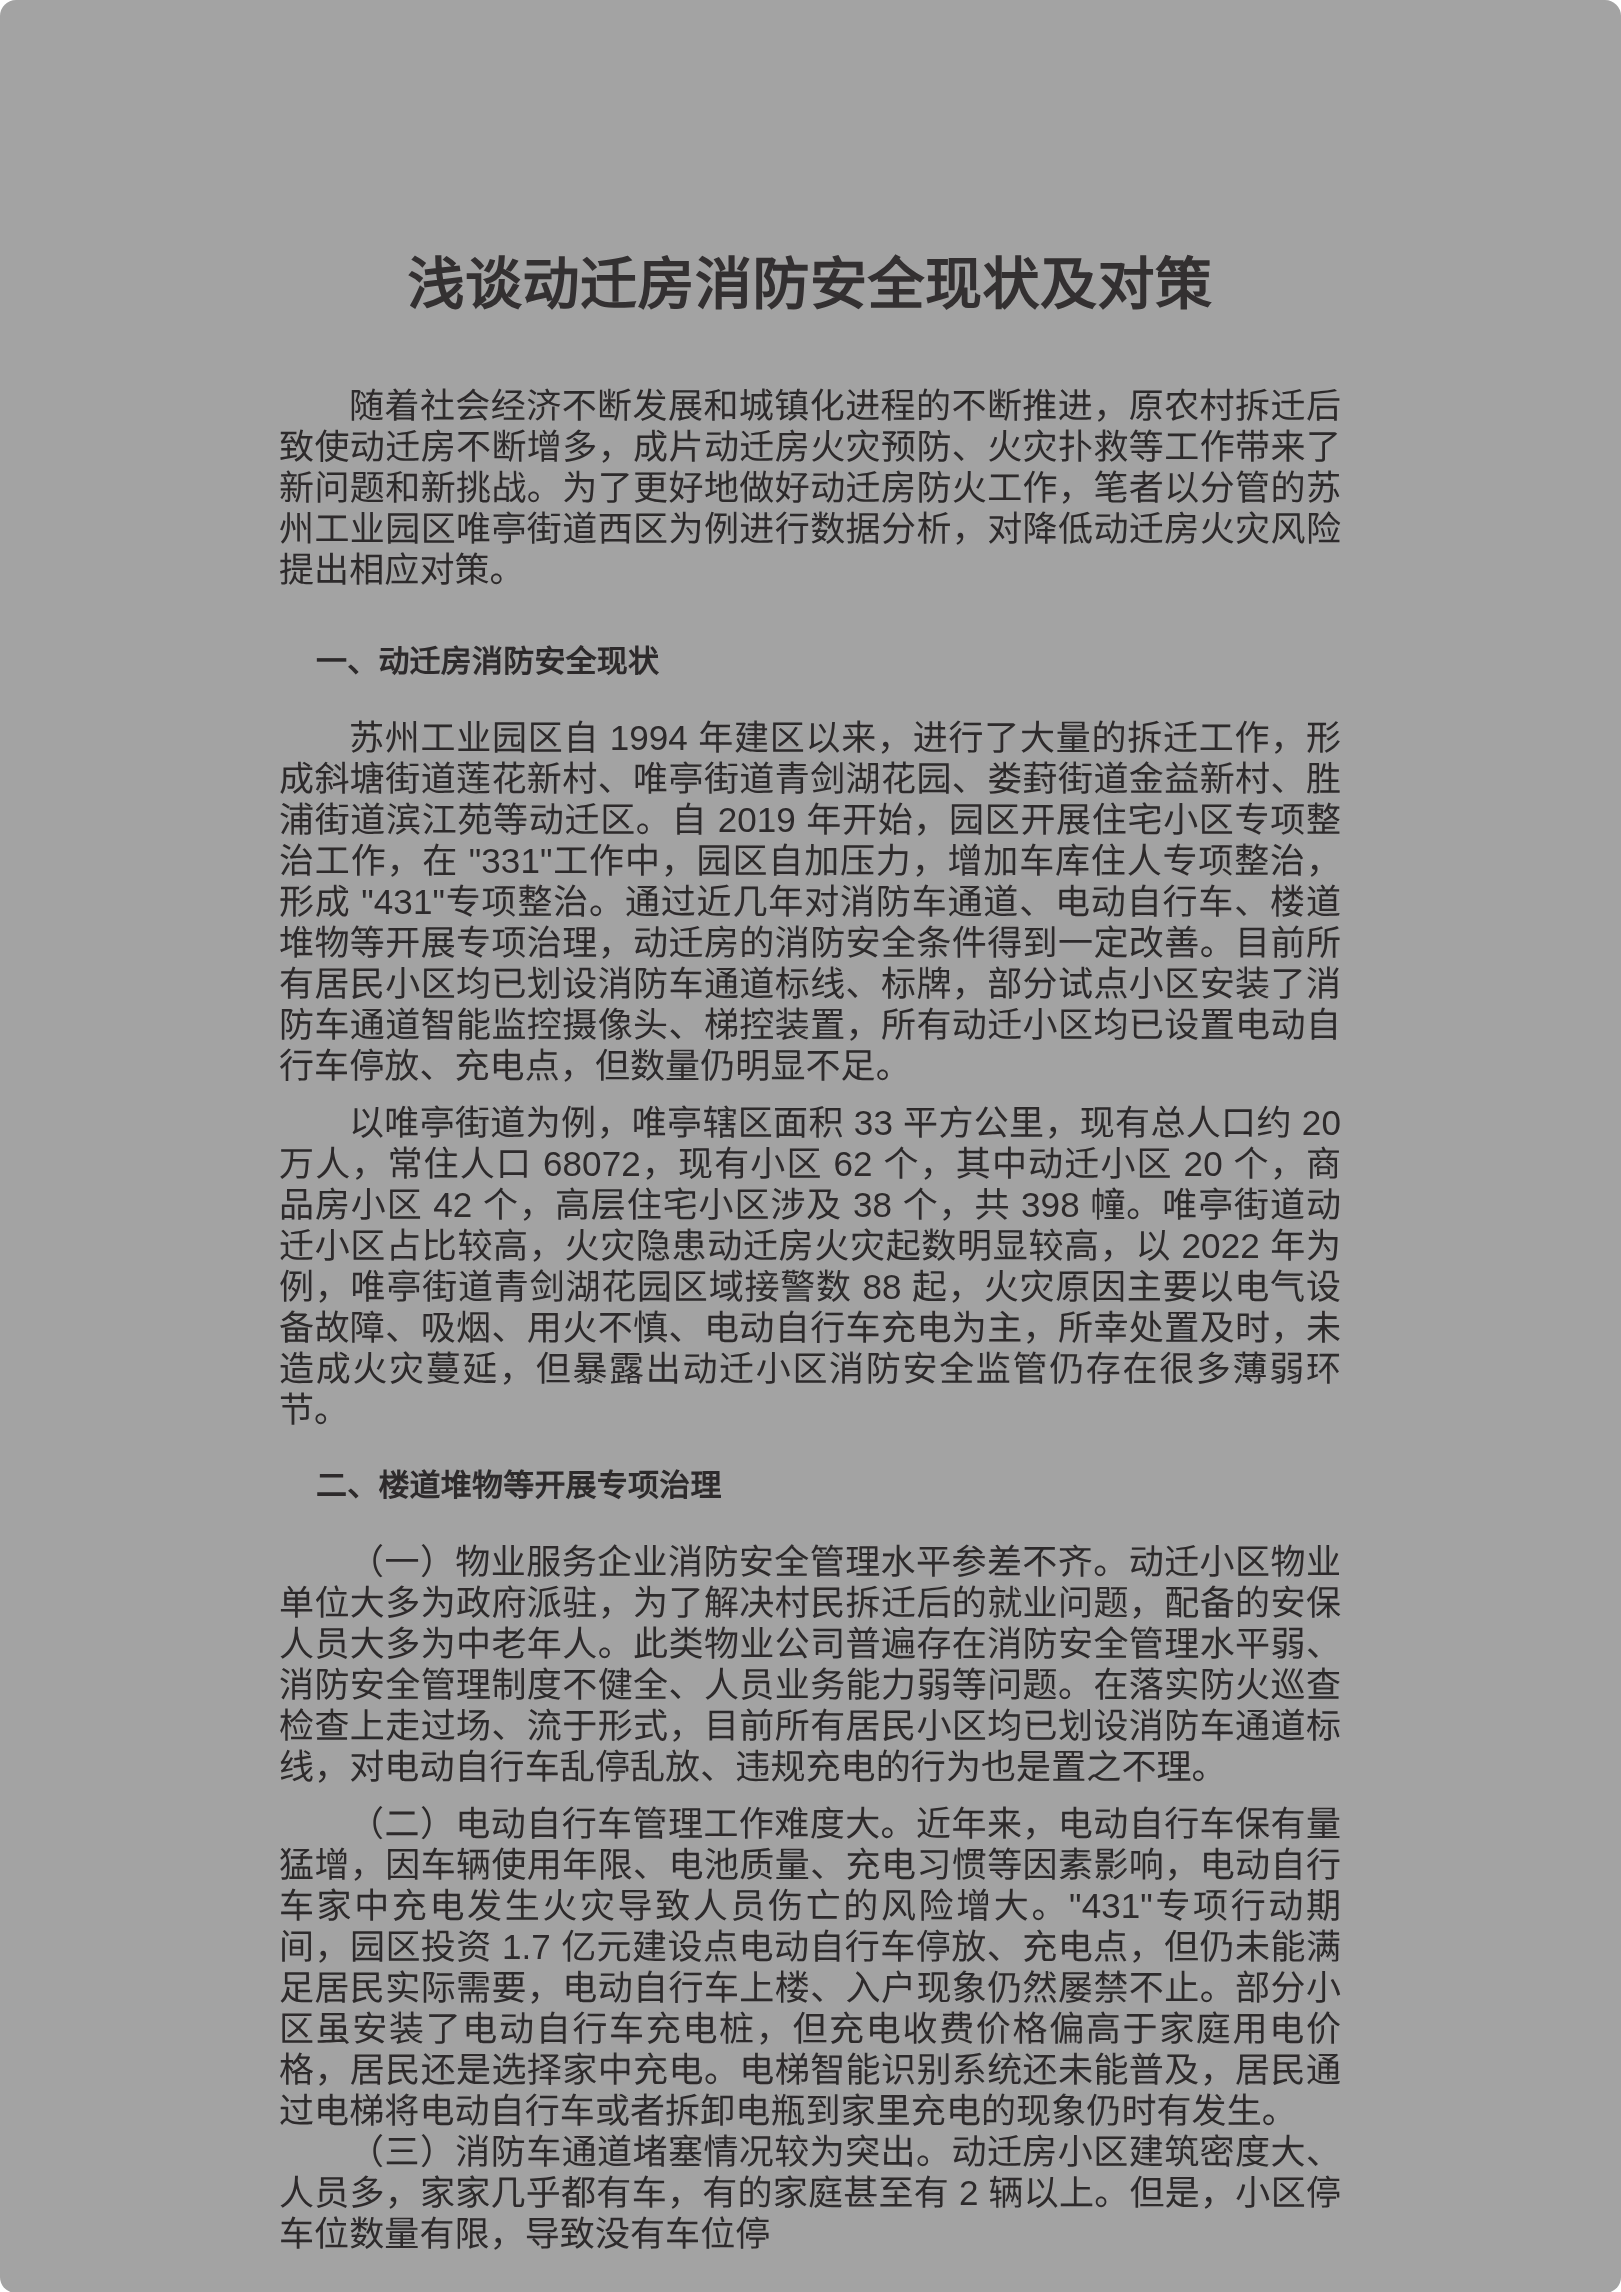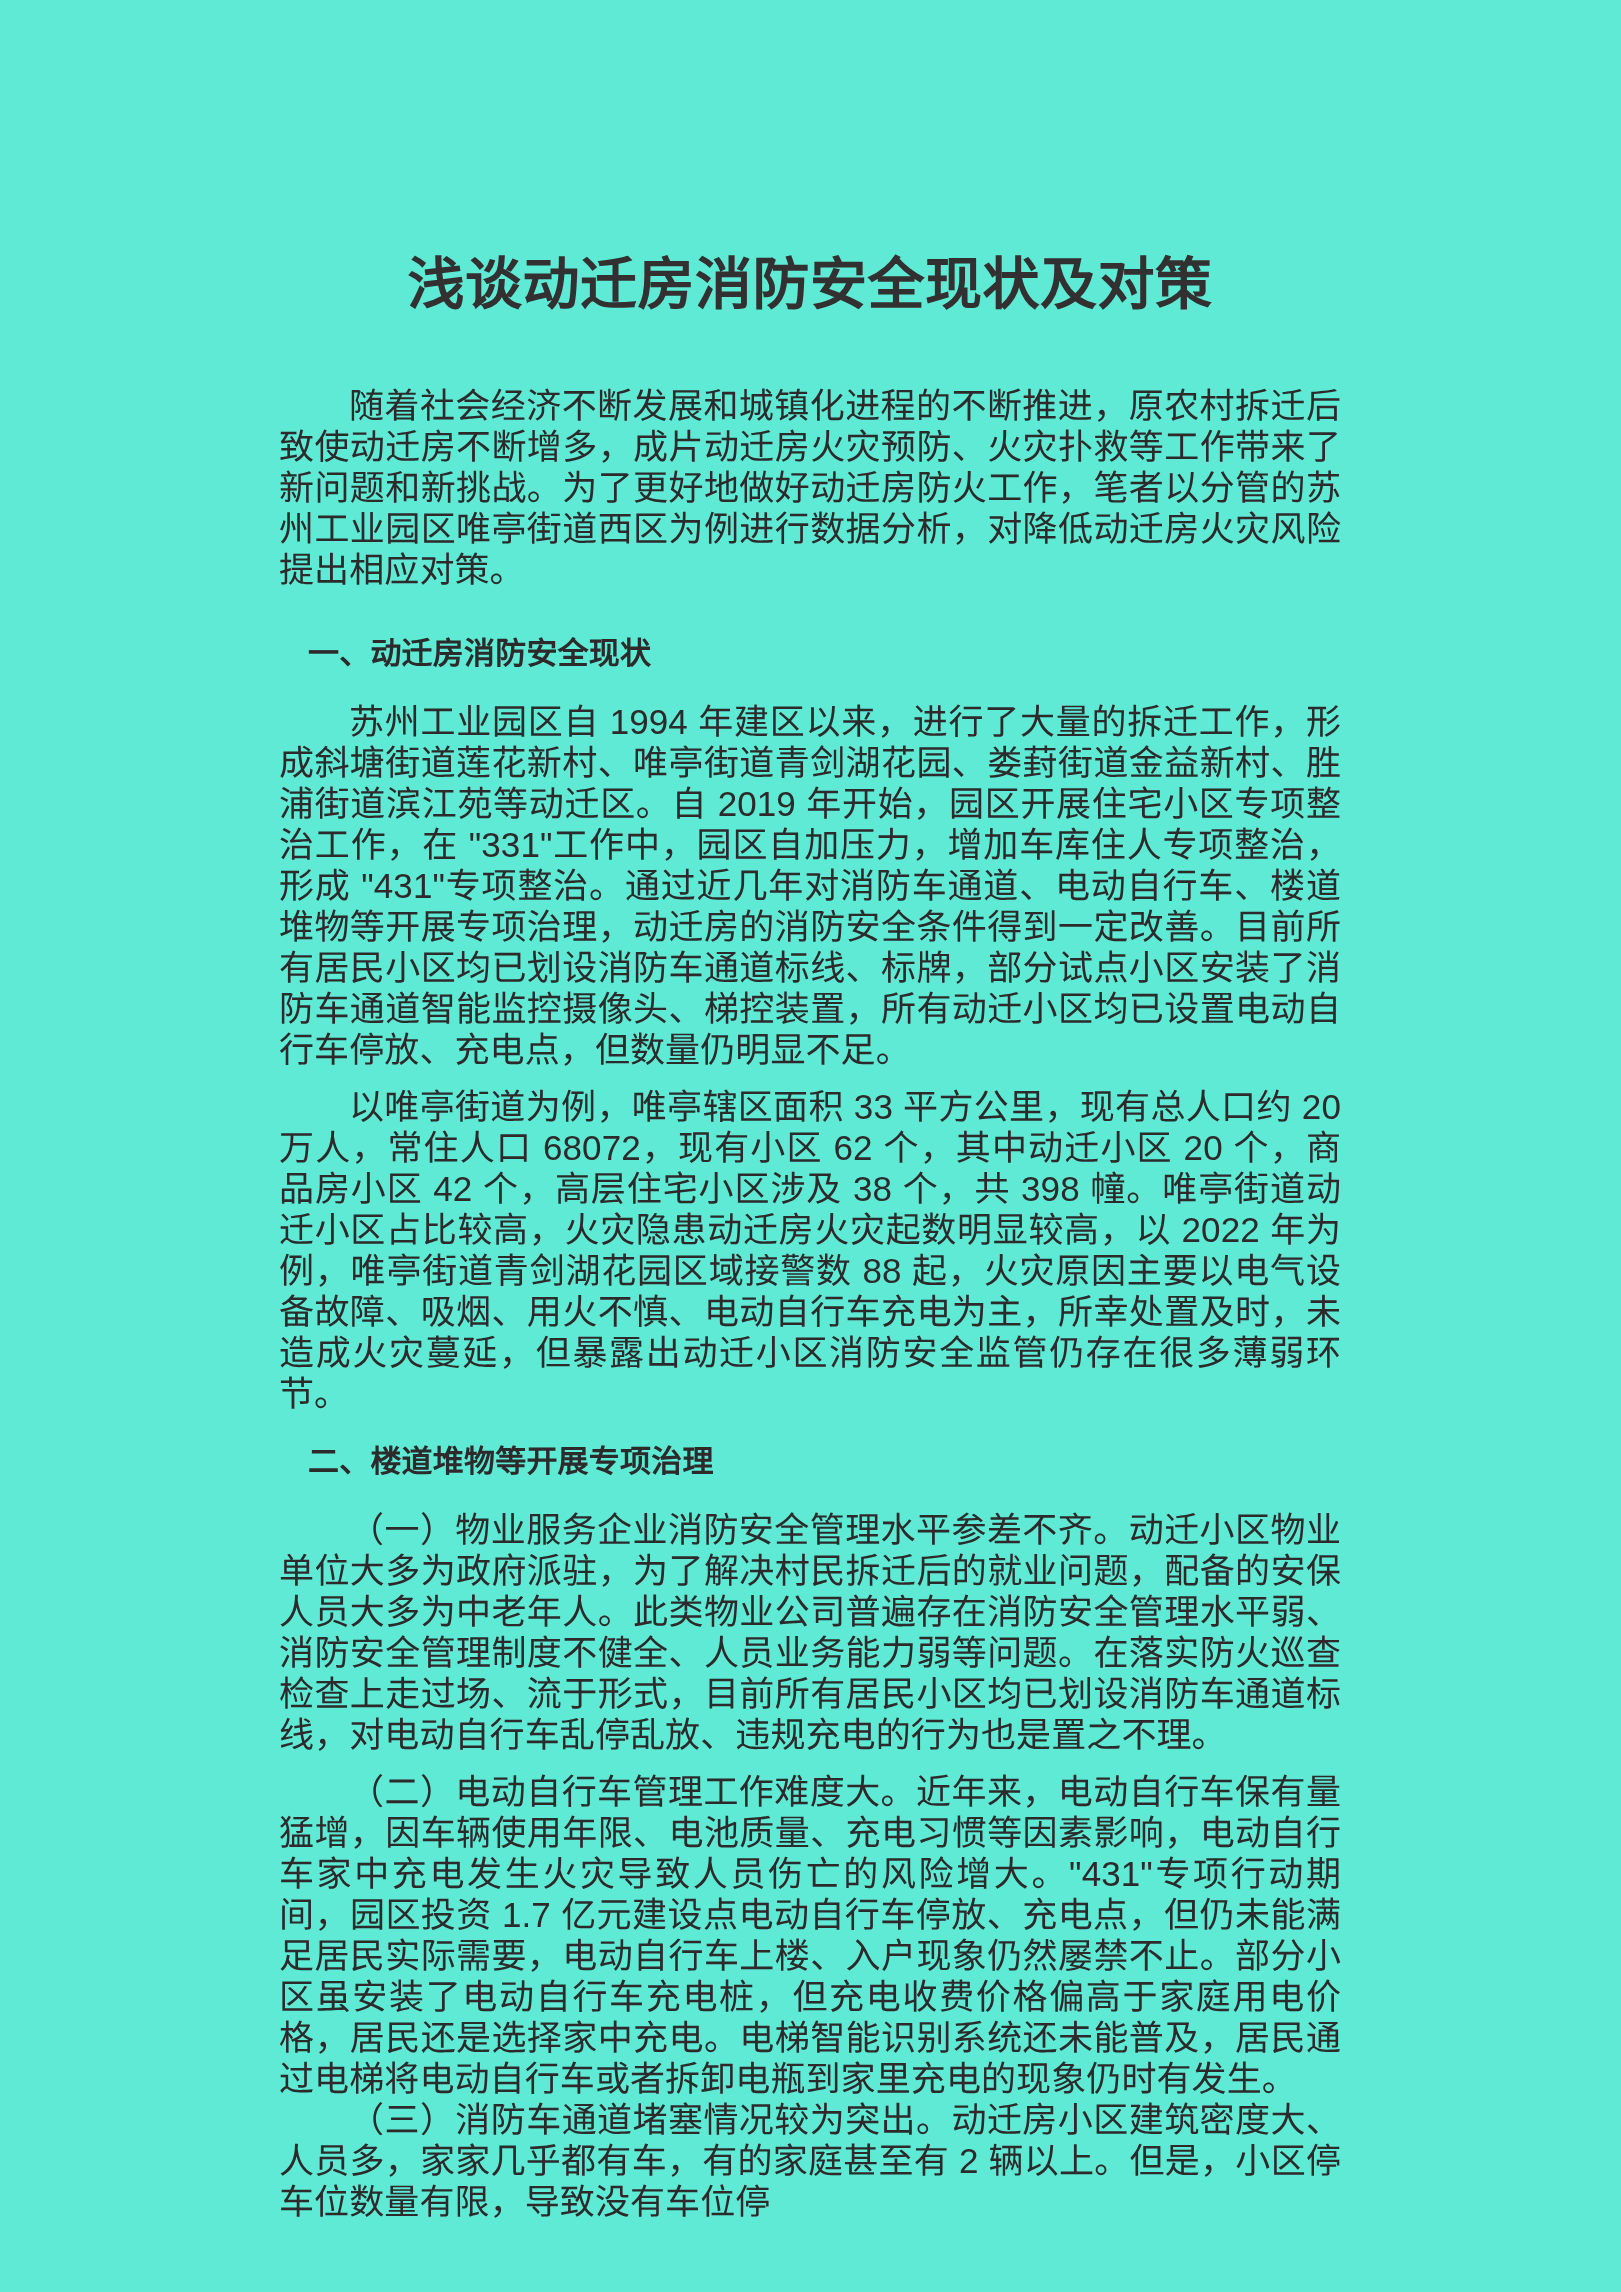--- a/index.html
+++ b/index.html
@@ -9,23 +9,24 @@
     background: #ffffff;
   }
   body {
     font-family: "Liberation Sans", "DejaVu Sans", sans-serif;
     color: #231f20;
   }
   #page {
     position: relative;
     width: 1621px;
     height: 2293px;
-    background: #5eead4;
+    background: #a3a3a3;
     overflow: hidden;
     box-sizing: border-box;
+    border-radius: 16px;
   }
   #content {
     position: absolute;
     left: 279px;
     top: 250px;
     width: 1062px;
   }
   .doc-title {
     font-size: 57px;
     line-height: 1.22;
@@ -52,21 +53,21 @@
   .para + .para.indent {
     margin-top: 0;
   }
   .gap-sm { height: 15.7px; }
   .gap-md { height: 27.4px; }
   .gap-lg { height: 43px; }
   .section-heading {
     font-size: 31px;
     line-height: 41px;
     color: #2d2a2b;
-    margin: 0;
+    margin: 8px;
     padding-left: 29px;
     letter-spacing: 0.2px;
   }
   .tight { margin-top: 0; }
 </style>
 </head>
 <body>
 
 <div id="page">
   <div id="content">

